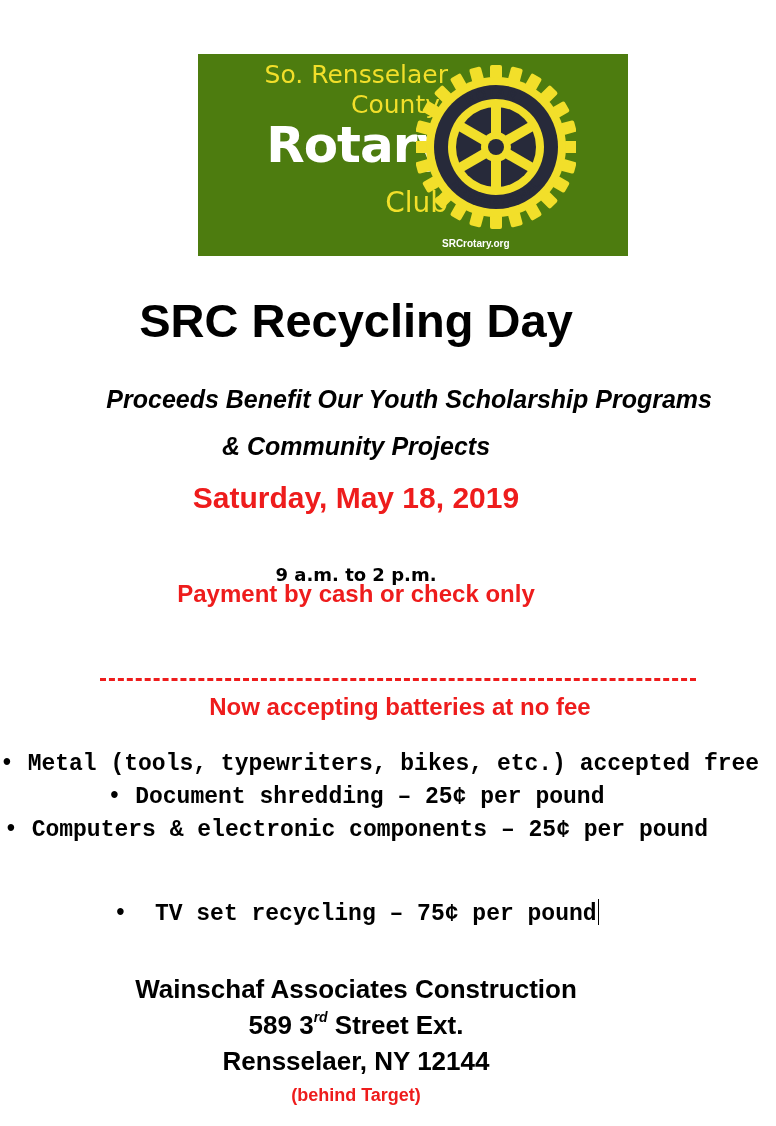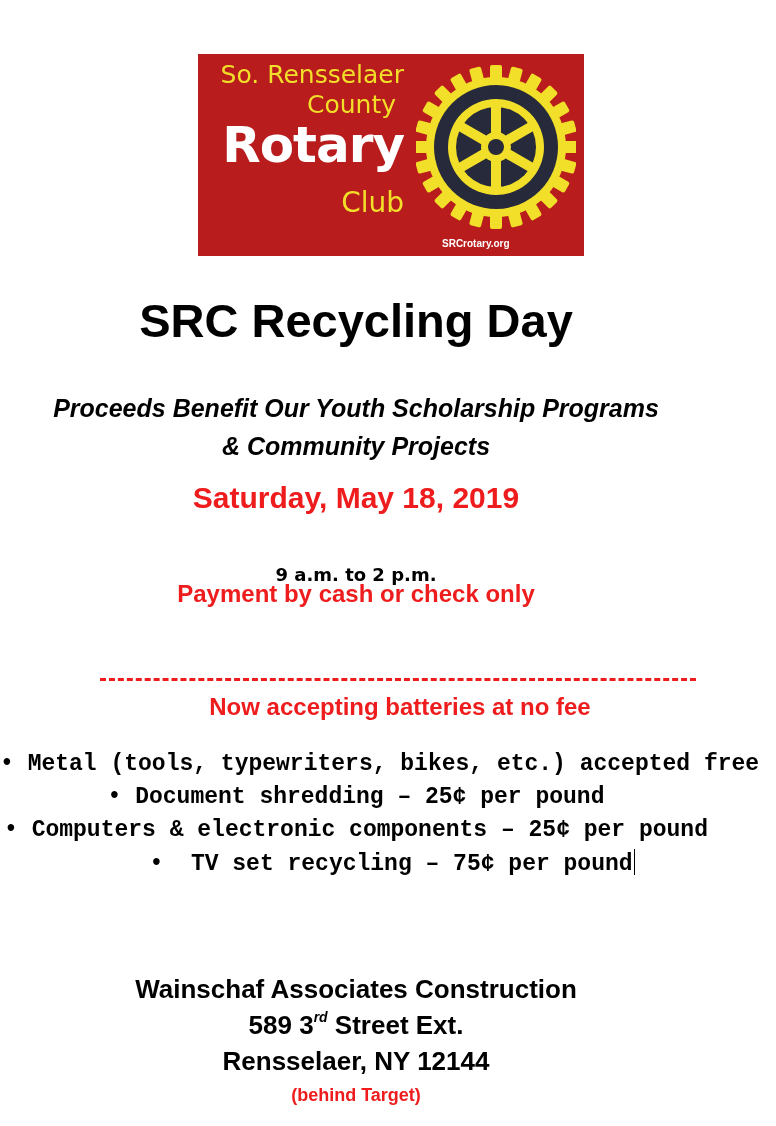--- a/index.html
+++ b/index.html
@@ -1,49 +1,49 @@
 <!DOCTYPE html>
 <html><head>
 <meta charset="utf-8">
 <style>
   html, body { margin: 0; padding: 0; background: #ffffff; }
   body { width: 776px; height: 1126px; position: relative; overflow: hidden;
          font-family: "DejaVu Sans", "Liberation Sans", sans-serif; color: #000; }
   .abs { position: absolute; left: 0; width: 712px; text-align: center; white-space: nowrap; }
 
   
-  .logo { position: absolute; left: 198px; top: 54px; width: 386px; height: 202px;
-          background: #b91c1c; overflow: hidden; }
+  .logo { position: absolute; left: 198px; top: 54px; width: 430px; height: 202px;
+          background: #4d7c0f; overflow: hidden; }
   .logo .l1 { position: absolute; right: 180px; top: 6px; color: #f2df2a; font-size: 25px;
               font-family: "DejaVu Sans", sans-serif; }
   .logo .l2 { position: absolute; right: 188px; top: 36px; color: #f2df2a; font-size: 25px;
               font-family: "DejaVu Sans", sans-serif; }
   .logo .l3 { position: absolute; right: 180px; top: 62px; color: #ffffff; font-size: 50px; font-weight: bold;
               font-family: "DejaVu Sans", sans-serif; letter-spacing: -1px; }
   .logo .l4 { position: absolute; right: 180px; top: 132px; color: #f2df2a; font-size: 28px;
               font-family: "DejaVu Sans", sans-serif; }
   .logo .url { position: absolute; left: 244px; top: 184px; color: #ffffff; font-size: 10px; font-weight: bold;
                font-family: Liberation Sans, sans-serif; }
   .logo svg { position: absolute; left: 218px; top: 8px; }
 
   .title { top: 293px; font-size: 47px; font-weight: bold; font-family: "Liberation Sans", sans-serif; letter-spacing: 0px; }
   .sub { font-size: 25px; font-weight: bold; font-style: italic; font-family: "Liberation Sans", sans-serif; }
-  .sub1 { top: 394px; }
+  .sub1 { top: 385px; text-align: right; }
   .sub2 { top: 432px; }
   .date { top: 481px; font-size: 30px; font-weight: bold; color: #ee1c1c; font-family: "Liberation Sans", sans-serif; }
   .time { top: 553px; font-size: 18px; font-weight: bold; font-family: "DejaVu Sans", sans-serif; margin-top: 11px; }
   .pay { top: 580px; font-size: 24px; font-weight: bold; color: #ee1c1c; font-family: "Liberation Sans", sans-serif; }
   .dash { position: absolute; left: 100px; top: 678px; width: 596px; height: 0;
           border-top: 3px dashed #ee1c1c; }
   .batt { top: 693px; font-size: 24px; font-weight: bold; color: #ee1c1c; font-family: "Liberation Sans", sans-serif; padding-left: 44px; }
   .item { font-size: 23px; font-weight: bold; font-family: Liberation Mono, monospace; }
   .i0 { top: 751px; }
   .i1 { top: 784px; }
   .i2 { top: 817px; }
-  .i3 { top: 849px; padding-left: 36px; }
+  .i3 { top: 899px; }
   .cursor { display: inline-block; width: 1px; height: 26px; background: #000; vertical-align: -5px; margin-left: 1px; }
   .addr { font-size: 26px; font-weight: bold; font-family: "Liberation Sans", sans-serif; }
   .a0 { top: 974px; }
   .a1 { top: 1010px; }
   .a2 { top: 1046px; }
   .addr sup { font-size: 14px; vertical-align: 12px; line-height: 0; font-style: italic; }
   .behind { top: 1085px; font-size: 18px; font-weight: bold; color: #ee1c1c; font-family: "Liberation Sans", sans-serif; }
 </style>
 </head>
 <body>

